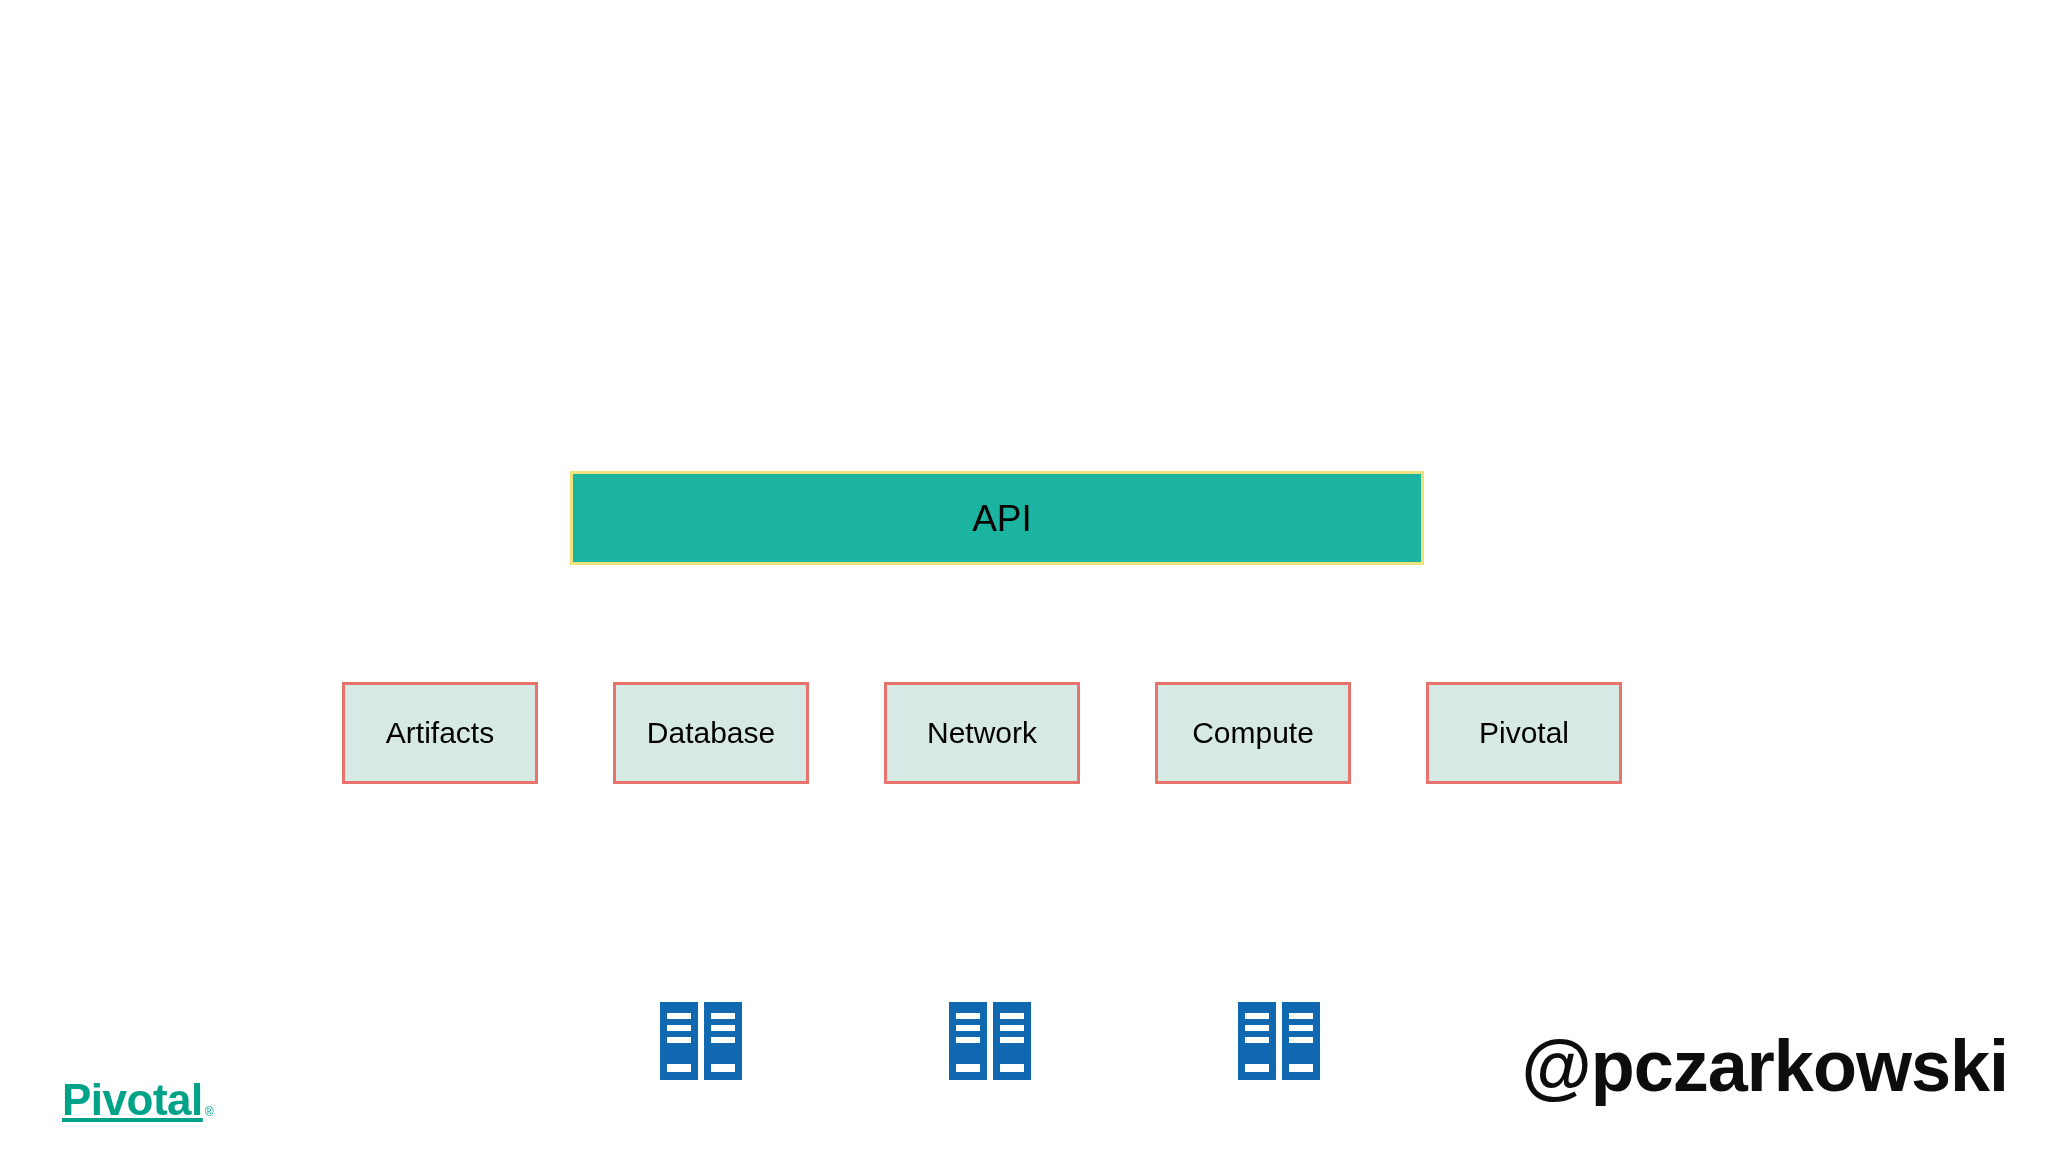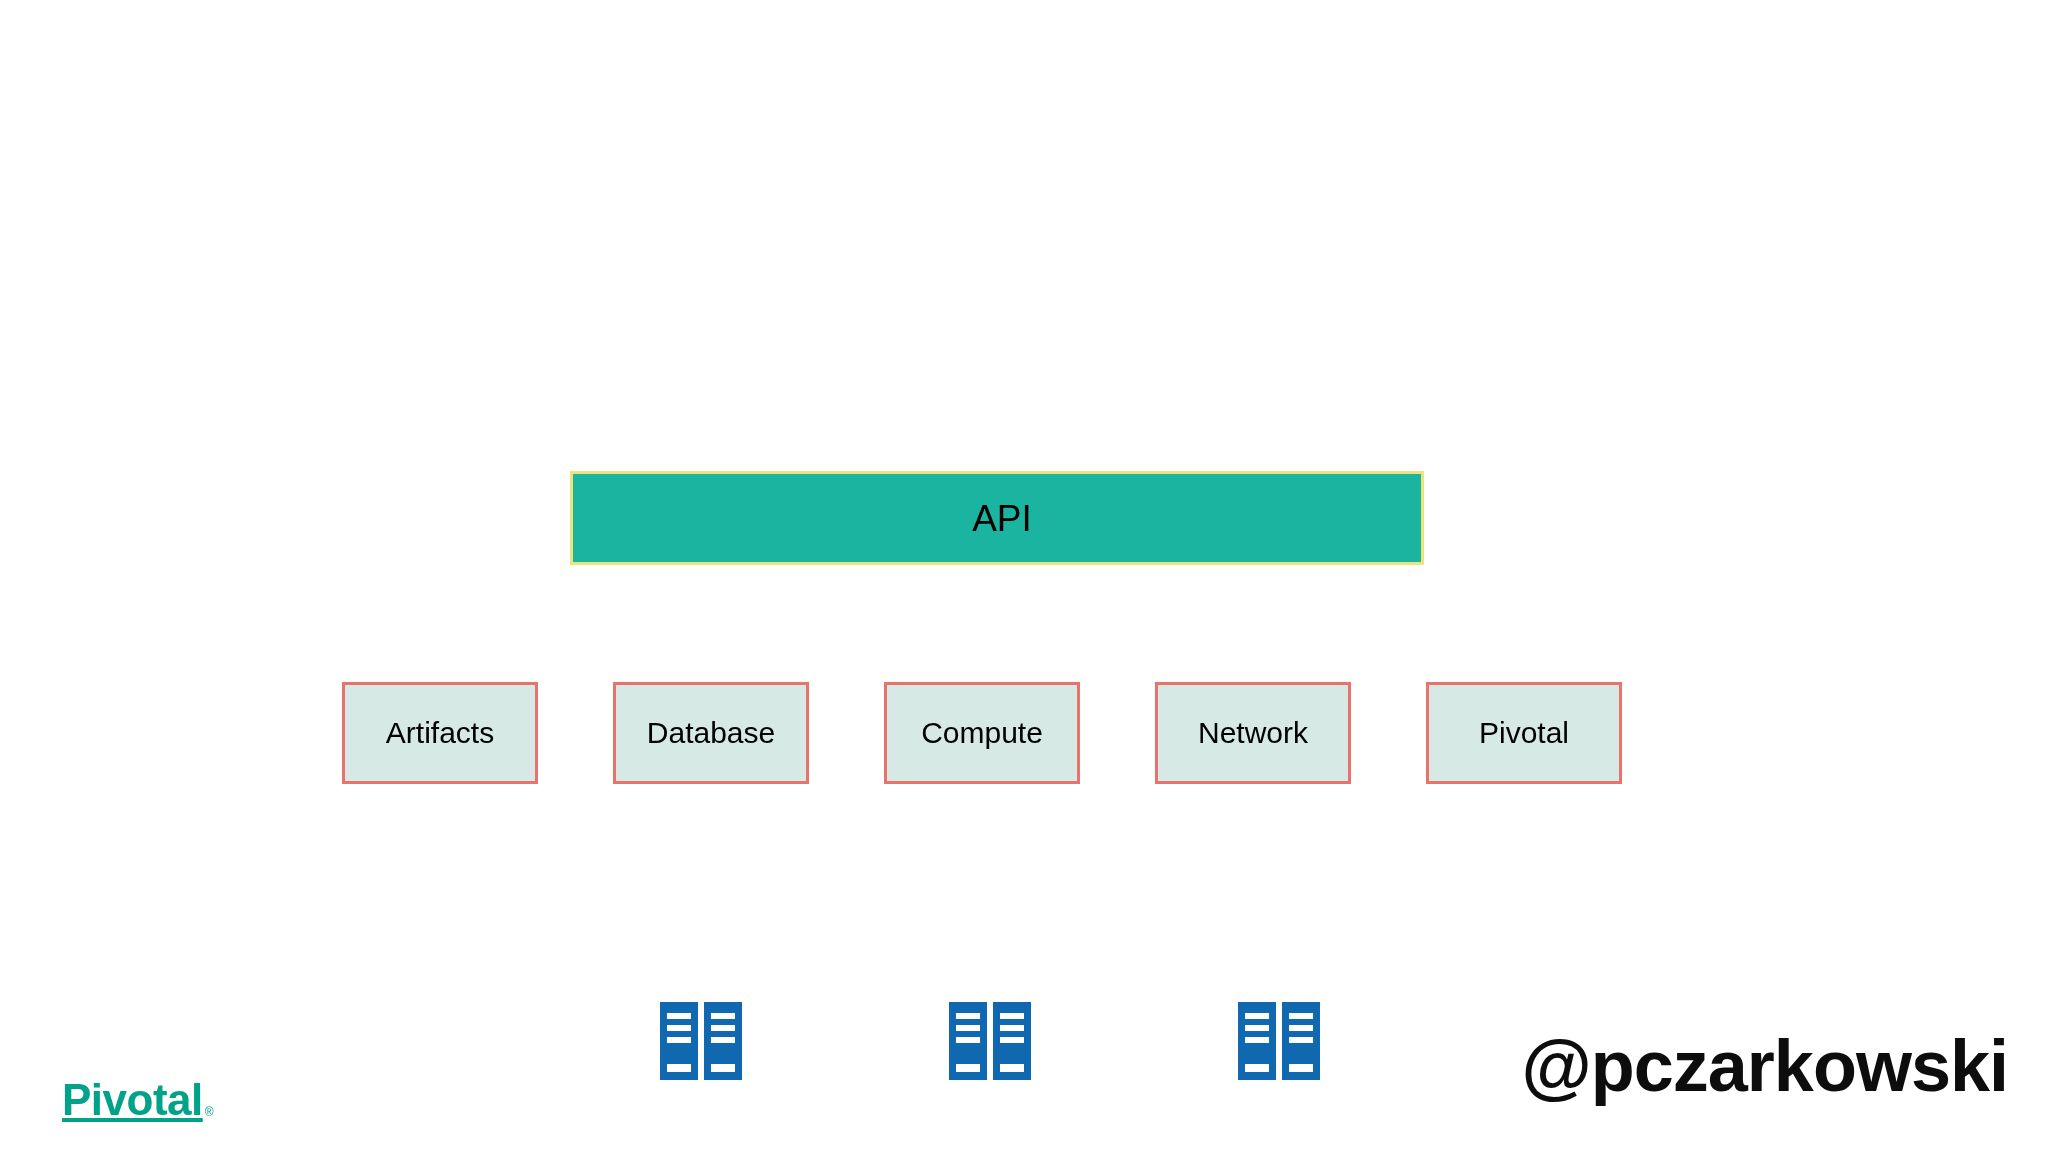--- a/index.html
+++ b/index.html
@@ -171,24 +171,24 @@
   </div>
 
   <div id="services-row">
     <div class="service-box">
       <span class="service-label">Artifacts</span>
     </div>
     <div class="service-box">
       <span class="service-label">Database</span>
     </div>
     <div class="service-box">
+      <span class="service-label">Network</span>
+    </div>
+    <div class="service-box">
       <span class="service-label">Compute</span>
-    </div>
-    <div class="service-box">
-      <span class="service-label">Network</span>
     </div>
     <div class="service-box">
       <span class="service-label">Pivotal</span>
     </div>
   </div>
 
   <div id="servers-row">
     <div class="server-group">
       <div class="server-unit">
         <span class="slot s1"></span>

